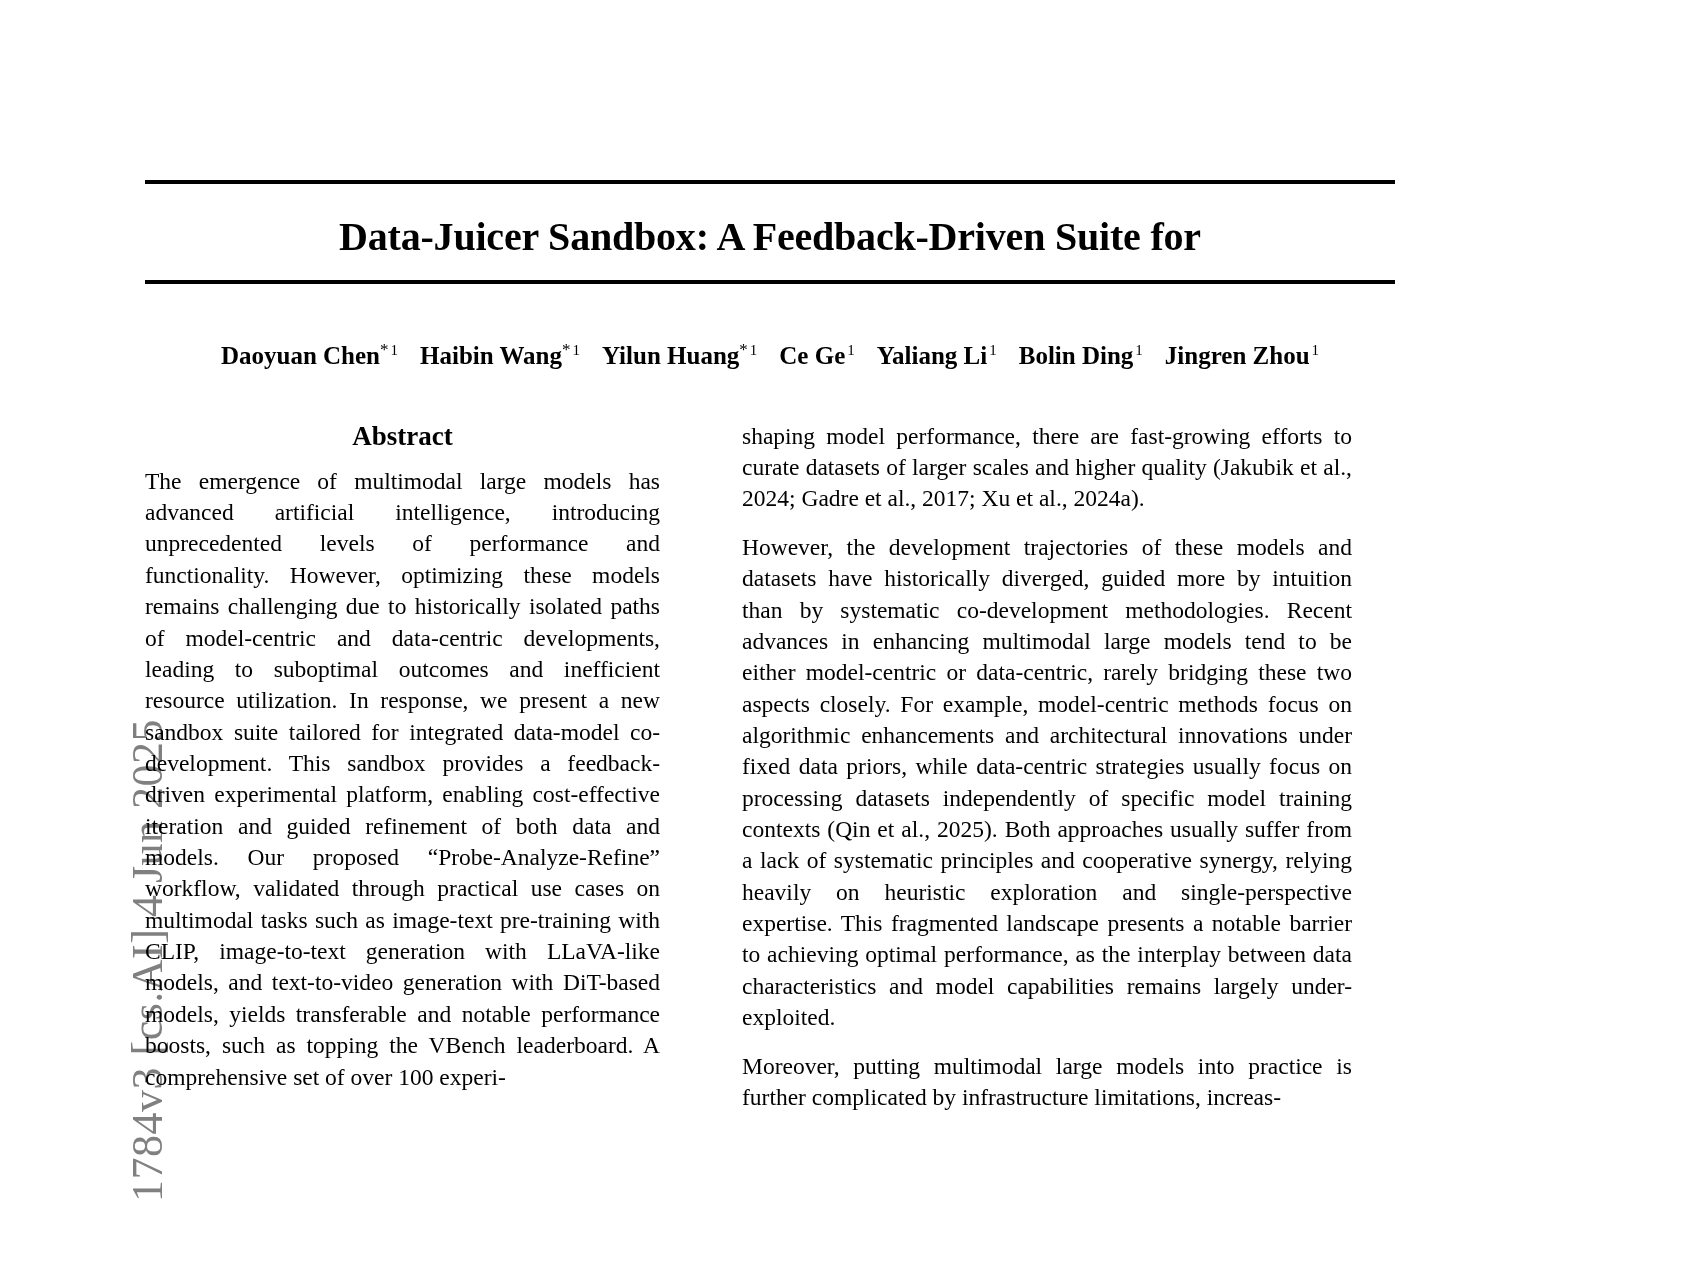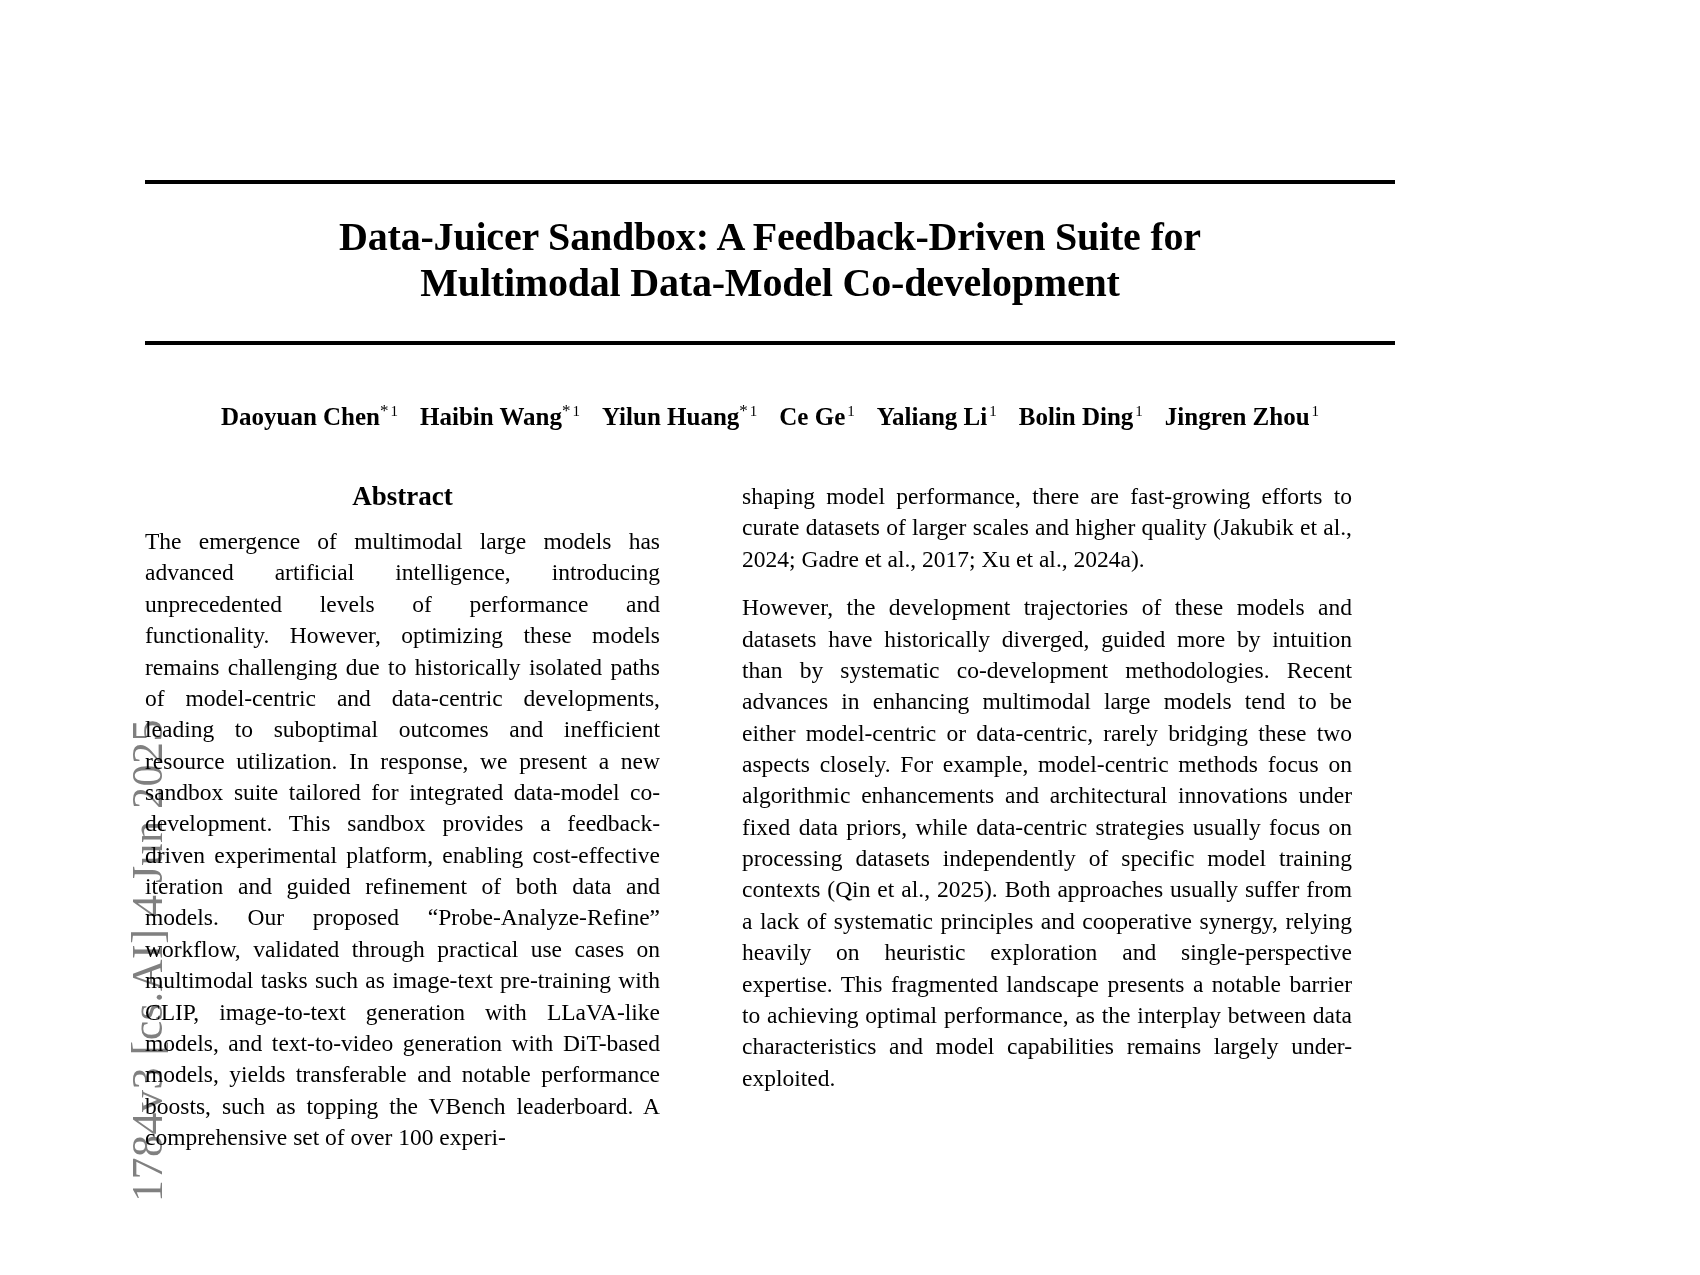--- a/index.html
+++ b/index.html
@@ -43,21 +43,21 @@
 
   .rule {
     width: 100%;
     height: 4px;
     background: #000000;
   }
   .rule-top { margin-top: 180px; }
   .rule-bottom { margin-top: 0px; }
 
   .title-block {
-    padding: 30px 0 34px 0;
+    padding: 30px 0 20px 0;
     text-align: center;
   }
   .title-line {
     font-size: 40px;
     font-weight: bold;
     line-height: 1.16;
     letter-spacing: -0.2px;
   }
 
   
@@ -119,36 +119,36 @@
 <body>
 
 <div class="arxiv-stamp">1784v3  [cs.AI]  4 Jun 2025</div>
 
 <div class="page">
 
   <div class="rule rule-top"></div>
 
   <div class="title-block">
     <div class="title-line">Data-Juicer Sandbox: A Feedback-Driven Suite for</div>
-    <div class="title-line">Multimodal Data-Model Co-development</div>
   </div>
 
   <div class="rule rule-bottom"></div>
 
   <div class="authors">
     <span class="author"><span>Daoyuan Chen</span><span class="star">*</span><span class="sup">1</span></span><span class="author"><span>Haibin Wang</span><span class="star">*</span><span class="sup">1</span></span><span class="author"><span>Yilun Huang</span><span class="star">*</span><span class="sup">1</span></span><span class="author"><span>Ce Ge</span><span class="sup">1</span></span><span class="author"><span>Yaliang Li</span><span class="sup">1</span></span><span class="author"><span>Bolin Ding</span><span class="sup">1</span></span><span class="author"><span>Jingren Zhou</span><span class="sup">1</span></span>
   </div>
 
   <div class="columns">
 
     <div class="col col-left">
       <div class="section-head">Abstract</div>
       <p class="body-text">The emergence of multimodal large models has advanced artificial intelligence, introducing unprecedented levels of performance and functionality. However, optimizing these models remains challenging due to historically isolated paths of model-centric and data-centric developments, leading to suboptimal outcomes and inefficient resource utilization. In response, we present a new sandbox suite tailored for integrated data-model co-development. This sandbox provides a feedback-driven experimental platform, enabling cost-effective iteration and guided refinement of both data and models. Our proposed “Probe-Analyze-Refine” workflow, validated through practical use cases on multimodal tasks such as image-text pre-training with CLIP, image-to-text generation with LLaVA-like models, and text-to-video generation with DiT-based models, yields transferable and notable performance boosts, such as topping the VBench leaderboard. A comprehensive set of over 100 experi-</p>
     </div>
 
     <div class="col col-right">
       <p class="body-text">shaping model performance, there are fast-growing efforts to curate datasets of larger scales and higher quality (Jakubik et al., 2024; Gadre et al., 2017; Xu et al., 2024a).</p>
       <p class="body-text">However, the development trajectories of these models and datasets have historically diverged, guided more by intuition than by systematic co-development methodologies. Recent advances in enhancing multimodal large models tend to be either model-centric or data-centric, rarely bridging these two aspects closely. For example, model-centric methods focus on algorithmic enhancements and architectural innovations under fixed data priors, while data-centric strategies usually focus on processing datasets independently of specific model training contexts (Qin et al., 2025). Both approaches usually suffer from a lack of systematic principles and cooperative synergy, relying heavily on heuristic exploration and single-perspective expertise. This fragmented landscape presents a notable barrier to achieving optimal performance, as the interplay between data characteristics and model capabilities remains largely under-exploited.</p>
+      <p class="body-text">Moreover, putting multimodal large models into practice is further complicated by infrastructure limitations, increas-</p>
     </div>
 
   </div>
 
 </div>
 
 </body></html>

